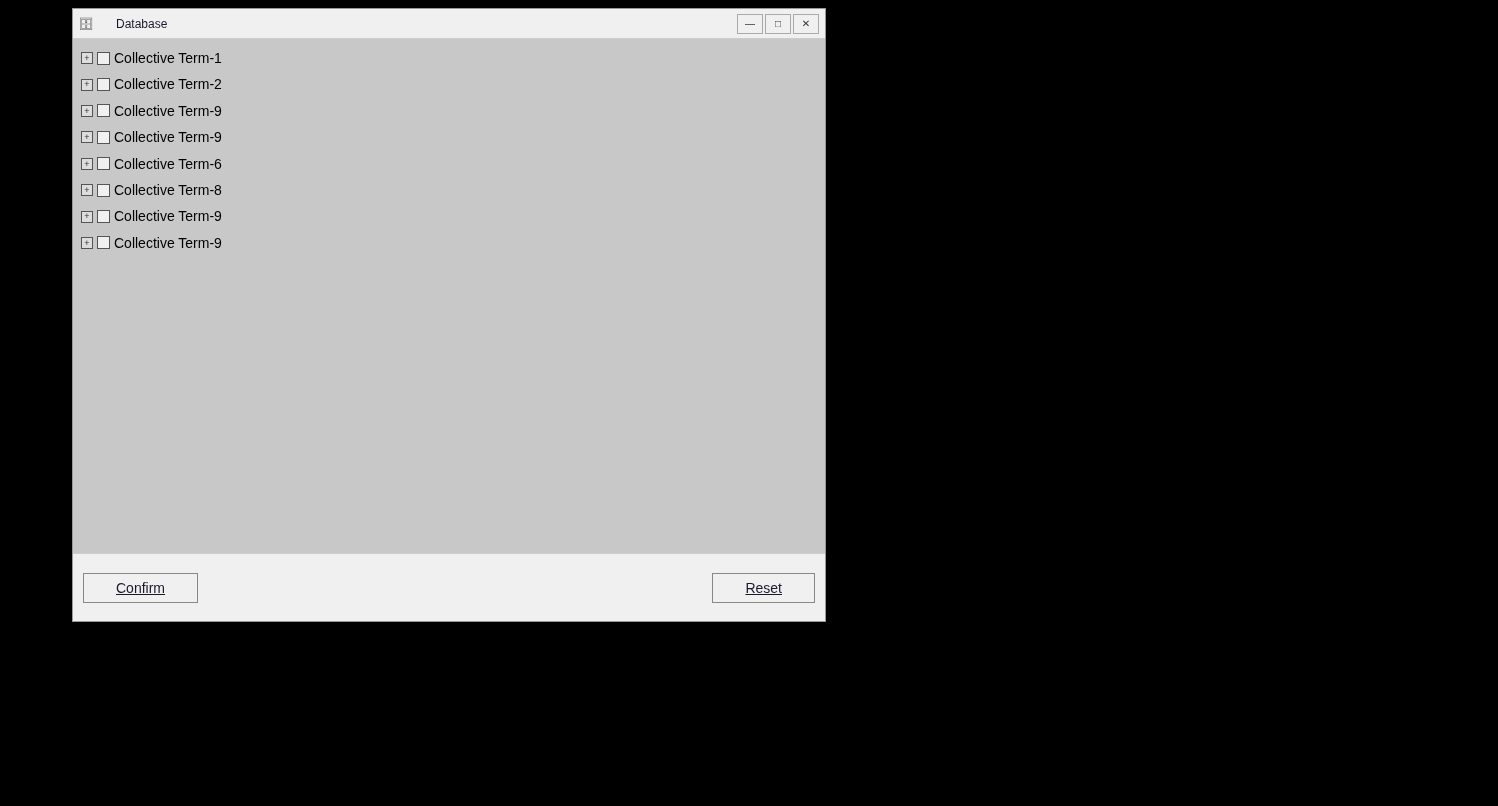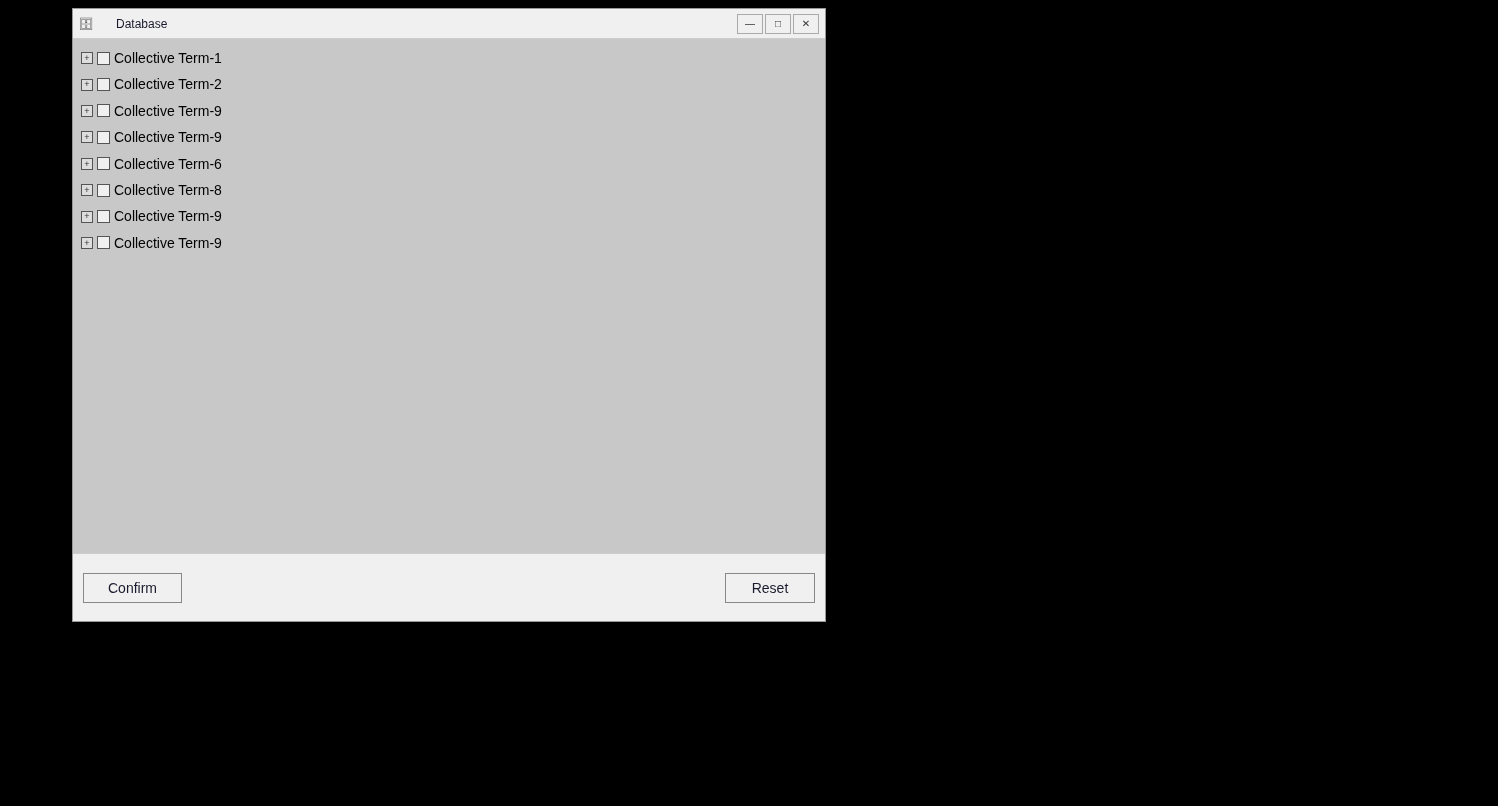--- a/index.html
+++ b/index.html
@@ -137,21 +137,22 @@
     }
 
     .action-btn {
       min-width: 90px;
       height: 30px;
       background: #f0f0f0;
       border: 1px solid #888;
       cursor: pointer;
       font-size: 14px;
       color: #1a1a2e;
-      padding: 0 24px;
+      padding: 0 32px;
+      text-decoration: underline;
     }
   </style>
 </head>
 <body>
 
 <div class="window">
 
   <div class="title-bar">
     <div class="title-bar-left">
       <span class="title-bar-icon">🗄</span>

